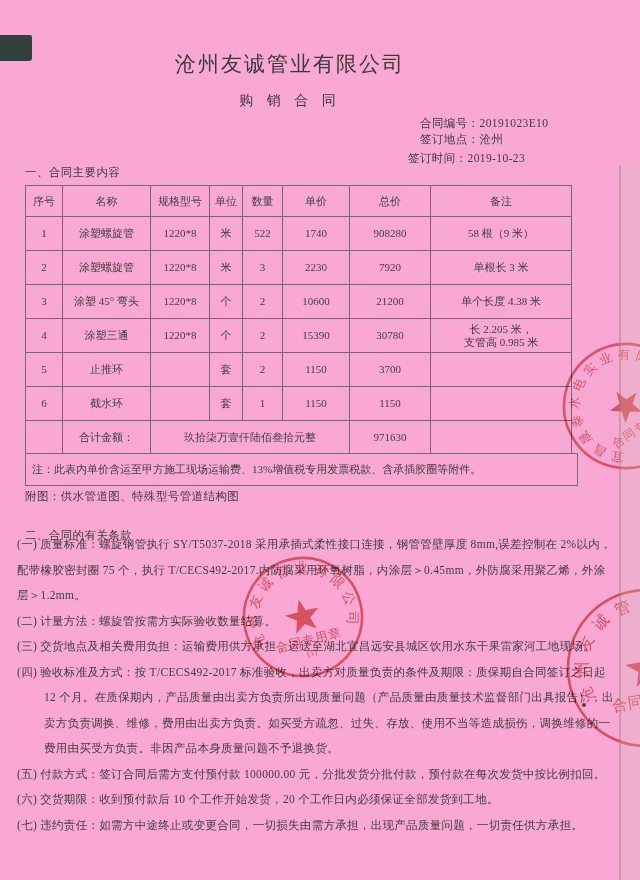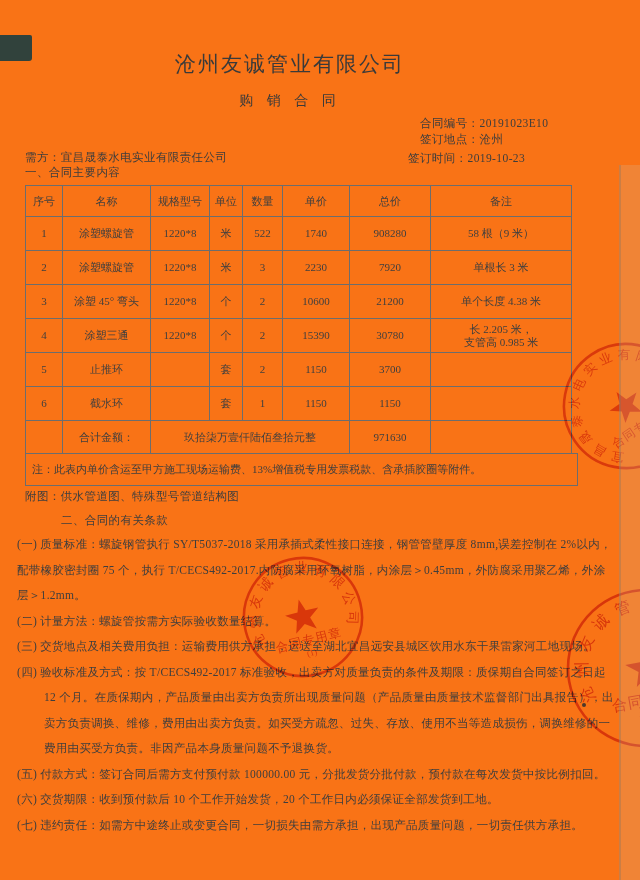--- a/index.html
+++ b/index.html
@@ -1,16 +1,16 @@
 <!DOCTYPE html>
 <html><head>
 <meta charset="utf-8">
 <style>
   html,body{margin:0;padding:0;background:#ffffff;}
-  #page{position:relative;width:640px;height:880px;background:#f97316;overflow:hidden;
+  #page{position:relative;width:640px;height:880px;background:#f9a8d4;overflow:hidden;
         font-family:"Liberation Serif", serif;color:#3e3e3e;}
   .abs{position:absolute;}
   
   .company-title{top:50px;left:0;width:580px;text-align:center;font-size:21px;letter-spacing:2px;color:#3a3a3a;}
   .doc-title{top:92px;left:0;width:580px;text-align:center;font-size:14px;letter-spacing:5px;color:#3a3a3a;}
   .info{font-size:11.5px;letter-spacing:.4px;color:#3d3d3d;white-space:nowrap;}
   .supplier-line{top:115px;left:25px;}
   .buyer-line{top:150px;left:25px;}
   .section1{top:165px;left:25px;}
   .contract-no{top:116px;left:420px;}
@@ -20,21 +20,21 @@
   .ctable{position:absolute;top:185px;left:25px;width:546px;border-collapse:collapse;table-layout:fixed;border-radius:15px;}
   .ctable th,.ctable td{border:1px solid #6d6d6d;font-weight:normal;text-align:center;
         font-size:11px;color:#3f3f3f;padding:0 2px;white-space:pre-line;line-height:13px;}
   .ctable thead tr{height:31px;}
   .ctable tbody tr{height:34px;}
   .ctable tr.total-row{height:33px;}
   
   .note-box{top:453px;left:25px;width:545px;height:31px;border:1px solid #6d6d6d;
         font-size:11px;line-height:31px;padding-left:6px;white-space:nowrap;overflow:hidden;}
   .attach-line{top:489px;left:25px;font-size:11.5px;letter-spacing:.4px;white-space:nowrap;}
-  .section2{top:513px;left:25px;font-size:11.5px;letter-spacing:.4px;white-space:nowrap;margin-left:36px;}
+  .section2{top:528px;left:25px;font-size:11.5px;letter-spacing:.4px;white-space:nowrap;}
   
   .clauses{top:532px;left:17px;width:610px;font-size:11.5px;letter-spacing:.3px;}
   .clause-line{height:25.5px;line-height:25.5px;white-space:nowrap;}
   .clause-line.ind{padding-left:27px;}
   
   .scan-corner{top:35px;left:0;width:32px;height:26px;background:#31423c;border-radius:0 2px 3px 0;}
   .paper-edge-line{top:165px;left:619px;width:2px;height:715px;background:rgba(145,140,127,.45);}
   .paper-edge-strip{top:165px;left:621px;width:19px;height:715px;background:rgba(205,200,186,.20);}
   .ink-speck{top:703px;left:582px;width:4px;height:4px;border-radius:50%;background:#2e2e2e;opacity:.85;}
   
@@ -43,21 +43,20 @@
 </head>
 <body>
 
 <div id="page">
 
   <div class="abs scan-corner"></div>
 
   <div class="abs company-title">沧州友诚管业有限公司</div>
   <div class="abs doc-title">购 销 合 同</div>
 
-  <div class="abs info buyer-line"><span>需方：</span><span>宜昌晟泰水电实业有限责任公司</span></div>
   <div class="abs info section1">一、合同主要内容</div>
 
   <div class="abs info contract-no"><span>合同编号：</span><span>20191023E10</span></div>
   <div class="abs info sign-place"><span>签订地点：</span><span>沧州</span></div>
   <div class="abs info sign-date"><span>签订时间：</span><span>2019-10-23</span></div>
 
   <table class="ctable">
     <colgroup>
       <col style="width:37px">
         <col style="width:88px">

